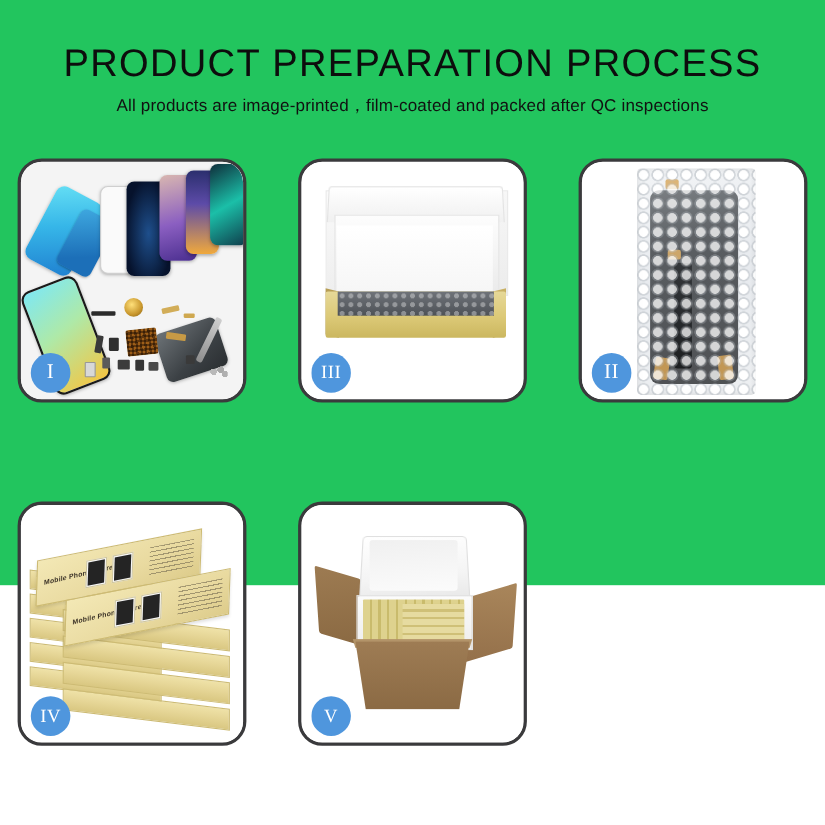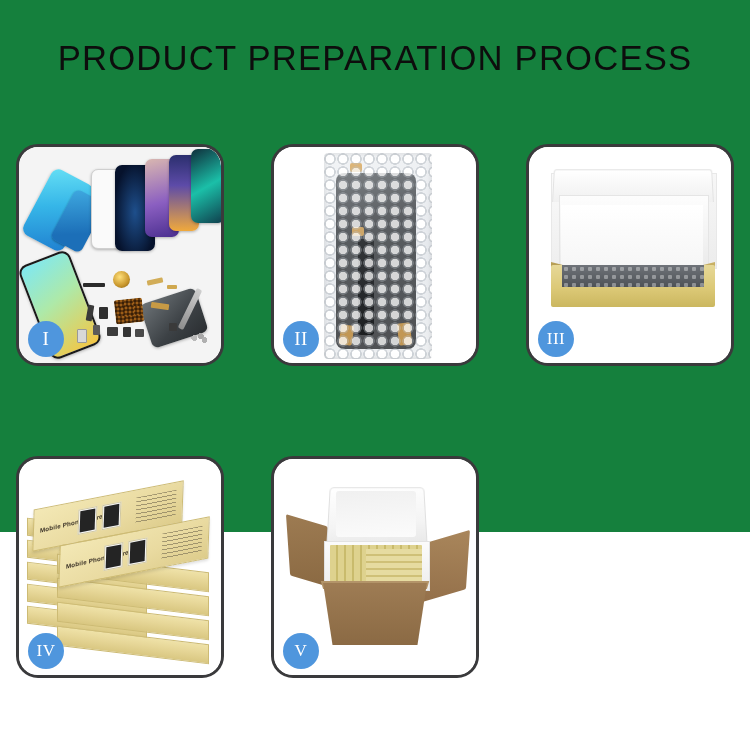--- a/index.html
+++ b/index.html
@@ -10,21 +10,21 @@
     width: 750px;
     height: 750px;
     background: #ffffff;
     font-family: "Liberation Sans", sans-serif;
     overflow: hidden;
   }
   .page {
     position: relative;
     width: 750px;
     height: 532px;
-    background: #15803d;
+    background: #22c55e;
   }
 
   
   .header {
     position: absolute;
     top: 36px;
     left: 0;
     width: 750px;
     text-align: center;
   }
@@ -424,20 +424,21 @@
     transform: skewY(22deg);
   }
 </style>
 </head>
 <body>
 
 <div class="page">
 
   <div class="header">
     <div class="title">PRODUCT PREPARATION PROCESS</div>
+    <div class="subtitle">All products are image-printed，film-coated and packed after QC inspections</div>
   </div>
 
   <div class="grid">
 
     <div class="panel">
       <div class="panel-inner">
         <div class="p1-bg"></div>
         <div class="phone ph-a"></div>
         <div class="ph-a2"></div>
         <div class="phone ph-b"></div>
@@ -462,47 +463,47 @@
         <div class="bit b11"></div>
         <div class="bit b12"></div>
         <div class="screwdriver"></div>
         <div class="screws"></div>
       </div>
       <div class="badge">I</div>
     </div>
 
     <div class="panel">
       <div class="panel-inner">
-        <div class="p2-bg"></div>
-        <div class="bubblewrap"></div>
-        <div class="lcd-inside"></div>
-        <div class="flex-cable"></div>
-        <div class="tape-a"></div>
-        <div class="tape-b"></div>
-        <div class="tape-c"></div>
-        <div class="tape-d"></div>
-        <div class="bw-overlay"></div>
-      </div>
-      <div class="badge">II</div>
-    </div>
-
-    <div class="panel">
-      <div class="panel-inner">
         <div class="p3-bg"></div>
         <div class="box3-flap-l"></div>
         <div class="box3-flap-r"></div>
         <div class="box3-lid"></div>
         <div class="box3-back"></div>
         <div class="foam3"></div>
         <div class="box3-side-l"></div>
         <div class="box3-side-r"></div>
         <div class="box3-tray"></div>
         <div class="box3-inner-dark"></div>
       </div>
       <div class="badge sm">III</div>
+    </div>
+
+    <div class="panel">
+      <div class="panel-inner">
+        <div class="p2-bg"></div>
+        <div class="bubblewrap"></div>
+        <div class="lcd-inside"></div>
+        <div class="flex-cable"></div>
+        <div class="tape-a"></div>
+        <div class="tape-b"></div>
+        <div class="tape-c"></div>
+        <div class="tape-d"></div>
+        <div class="bw-overlay"></div>
+      </div>
+      <div class="badge">II</div>
     </div>
 
     <div class="panel">
       <div class="panel-inner">
         <div class="p4-bg"></div>
         <div class="stack">
           <div class="sbox sL1"></div>
           <div class="sbox sL2"></div>
           <div class="sbox sL3"></div>
           <div class="sbox sL4"></div>

